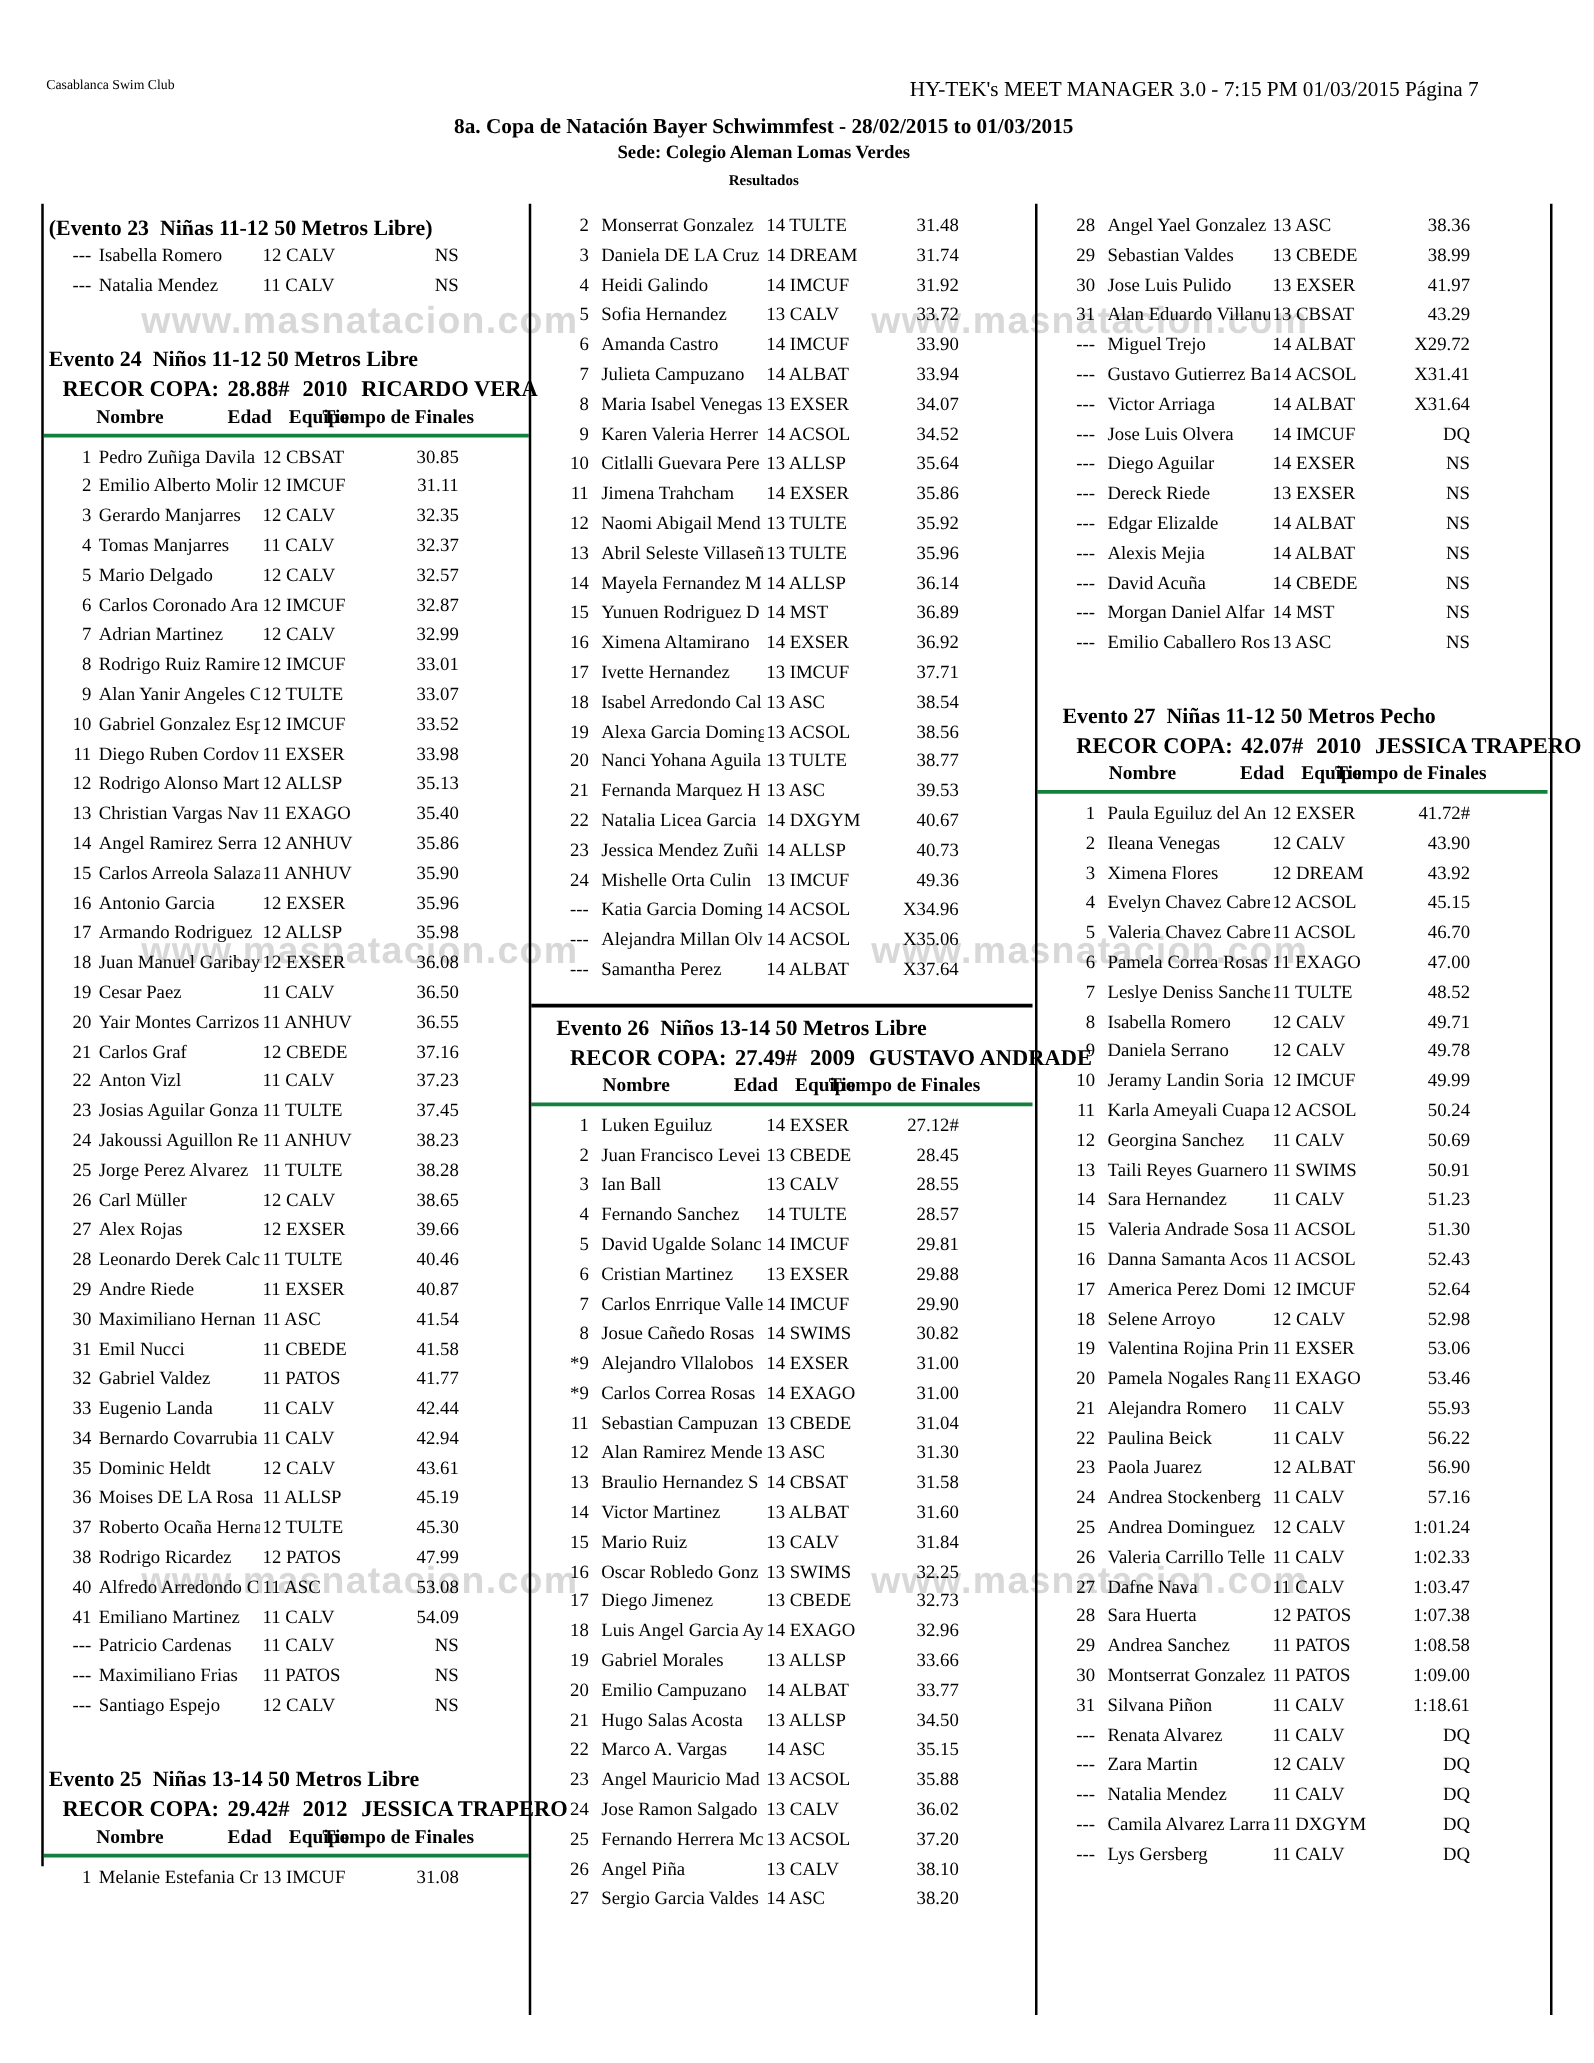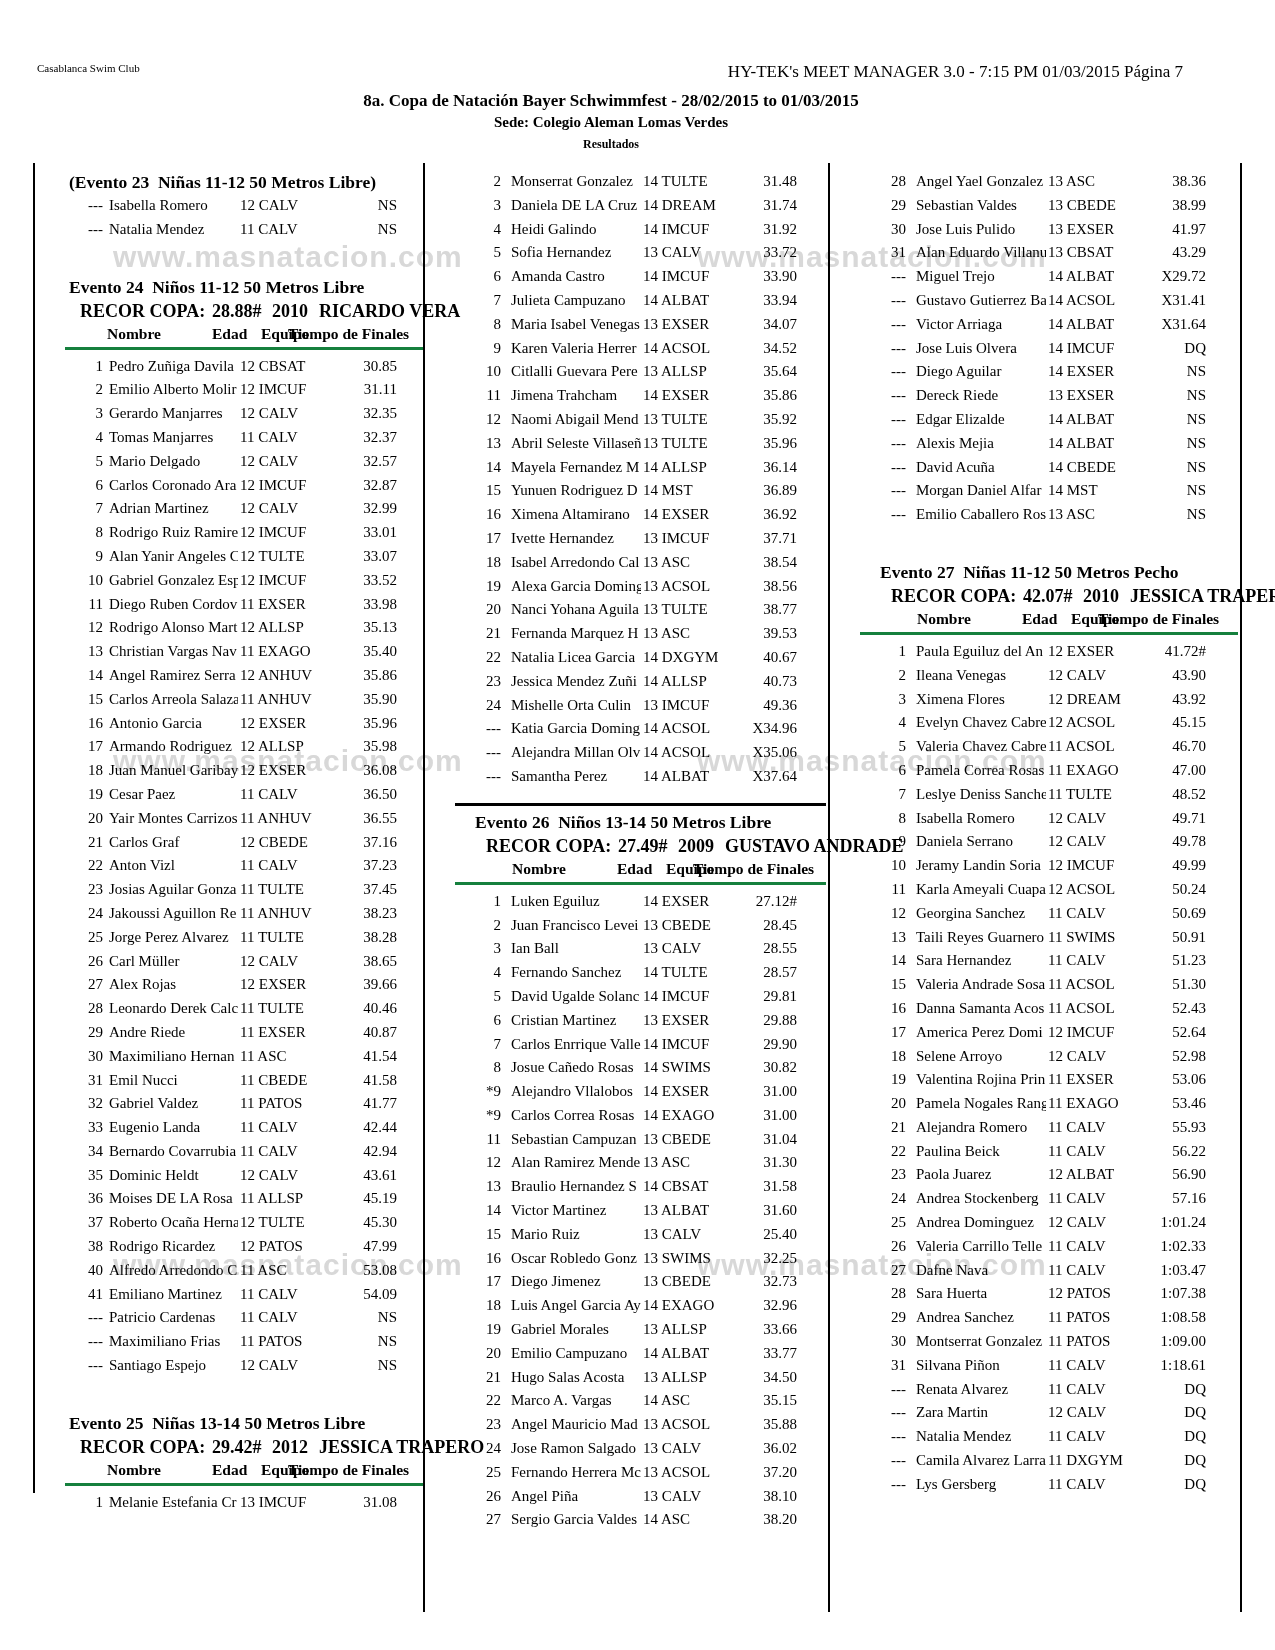--- a/index.html
+++ b/index.html
@@ -14,21 +14,21 @@
   
   .wm{position:absolute;font-family:"Liberation Sans",sans-serif;font-weight:bold;
       font-size:30px;color:#d8d8d8;letter-spacing:1px;white-space:nowrap;z-index:0;}
   
   .vline{position:absolute;width:2px;background:#000;top:163px;z-index:2;}
   .vl-left{left:33px;height:1330px;}
   .vl-d1{left:423px;height:1449px;}
   .vl-d2{left:828px;height:1449px;}
   .vl-right{left:1240px;height:1449px;}
   
-  .col{position:absolute;top:163px;height:1449px;padding-top:7px;box-sizing:border-box;z-index:1;padding-left:30px;}
+  .col{position:absolute;top:163px;height:1449px;padding-top:7px;box-sizing:border-box;z-index:1;}
   .c1{left:35px;width:388px;
       --rank-r:38px;--name-x:44px;--team-x:175px;--time-r:332px;--indent:4px;--rec-x:15px;
       --hdr-name:42px;--hdr-edad:147px;--hdr-equipo:196px;--hdr-tiempo:223px;}
   .c2{left:425px;width:401px;
       --rank-r:46px;--name-x:56px;--team-x:188px;--time-r:342px;--indent:20px;--rec-x:31px;
       --hdr-name:57px;--hdr-edad:162px;--hdr-equipo:211px;--hdr-tiempo:238px;}
   .c3{left:830px;width:408px;
       --rank-r:46px;--name-x:56px;--team-x:188px;--time-r:346px;--indent:20px;--rec-x:31px;
       --hdr-name:57px;--hdr-edad:162px;--hdr-equipo:211px;--hdr-tiempo:238px;}
   
@@ -621,21 +621,21 @@
       <div class="row">
         <span class="place">14</span>
         <span class="name">Victor Martinez</span>
         <span class="ageteam">13 ALBAT</span>
         <span class="time">31.60</span>
       </div>
       <div class="row">
         <span class="place">15</span>
         <span class="name">Mario Ruiz</span>
         <span class="ageteam">13 CALV</span>
-        <span class="time">25.40</span>
+        <span class="time">31.84</span>
       </div>
       <div class="row">
         <span class="place">16</span>
         <span class="name">Oscar Robledo Gonz</span>
         <span class="ageteam">13 SWIMS</span>
         <span class="time">32.25</span>
       </div>
       <div class="row">
         <span class="place">17</span>
         <span class="name">Diego Jimenez</span>

